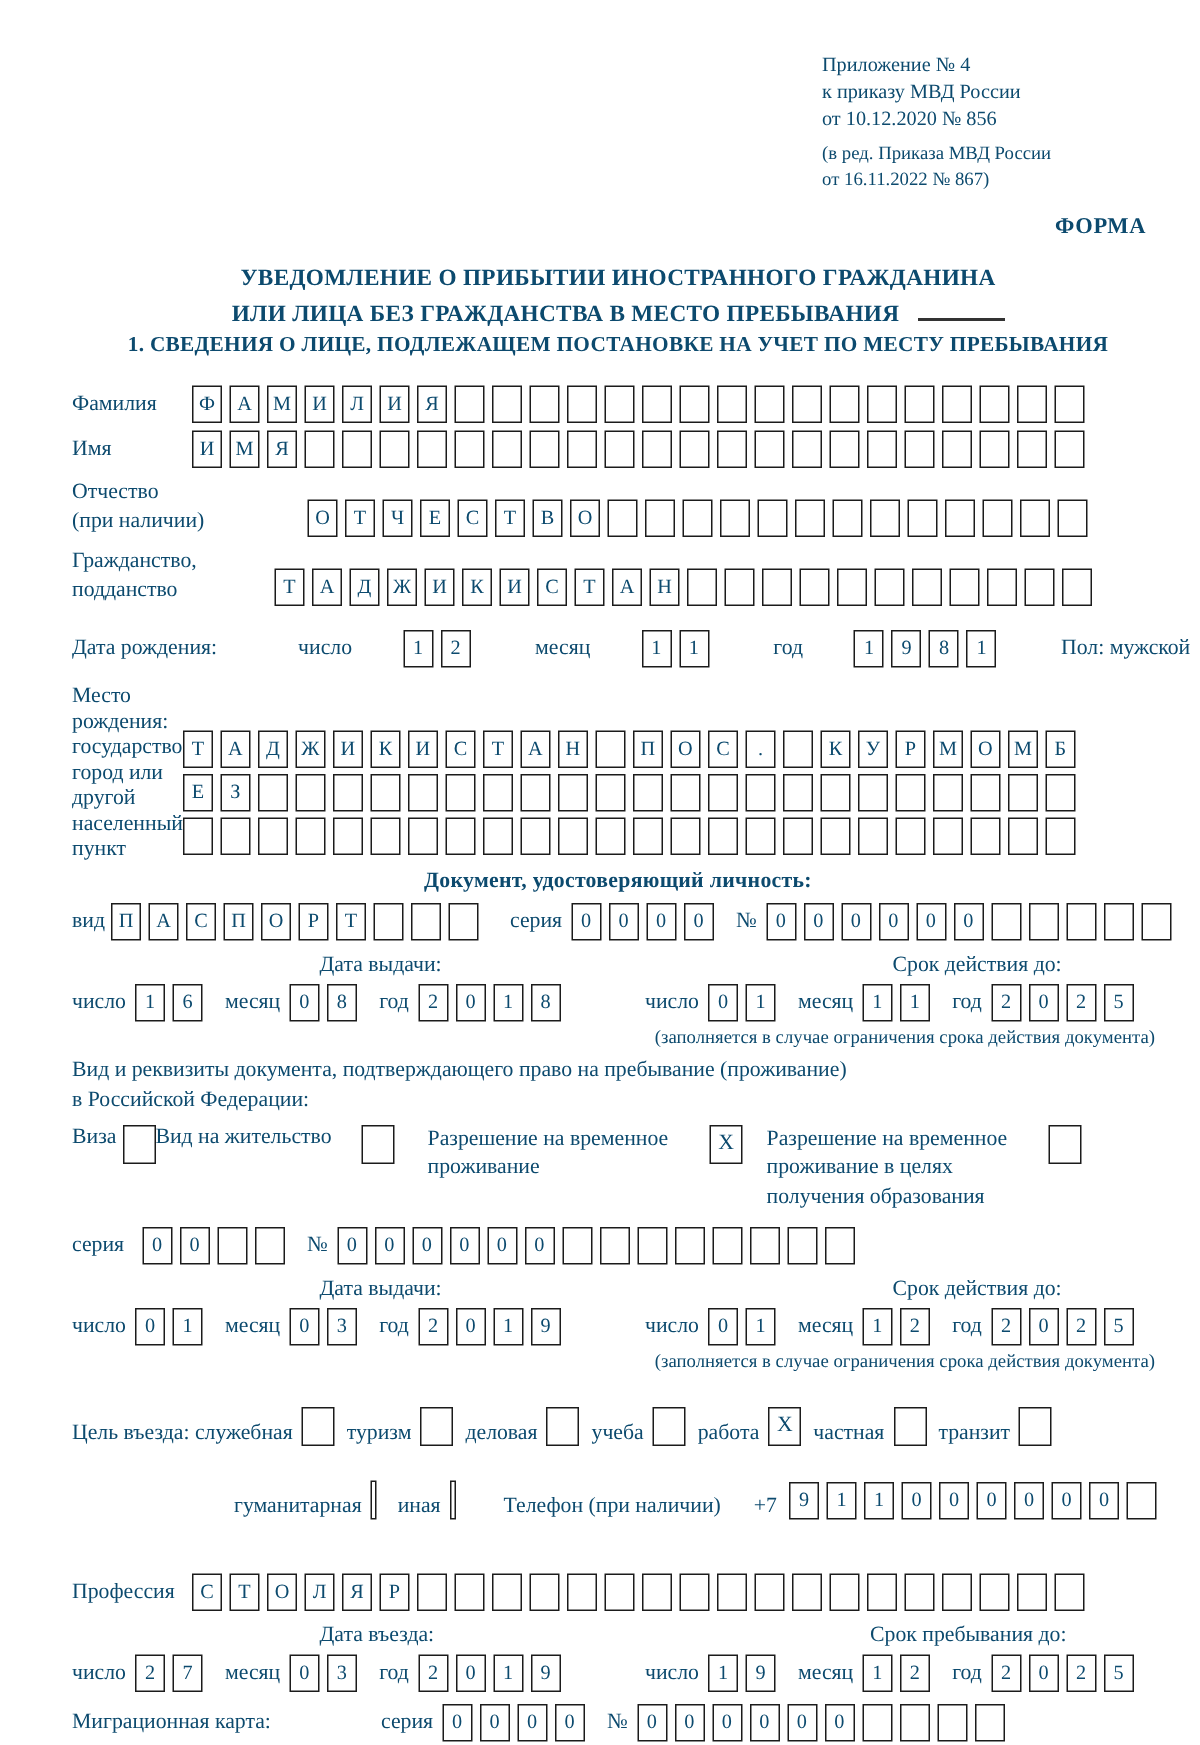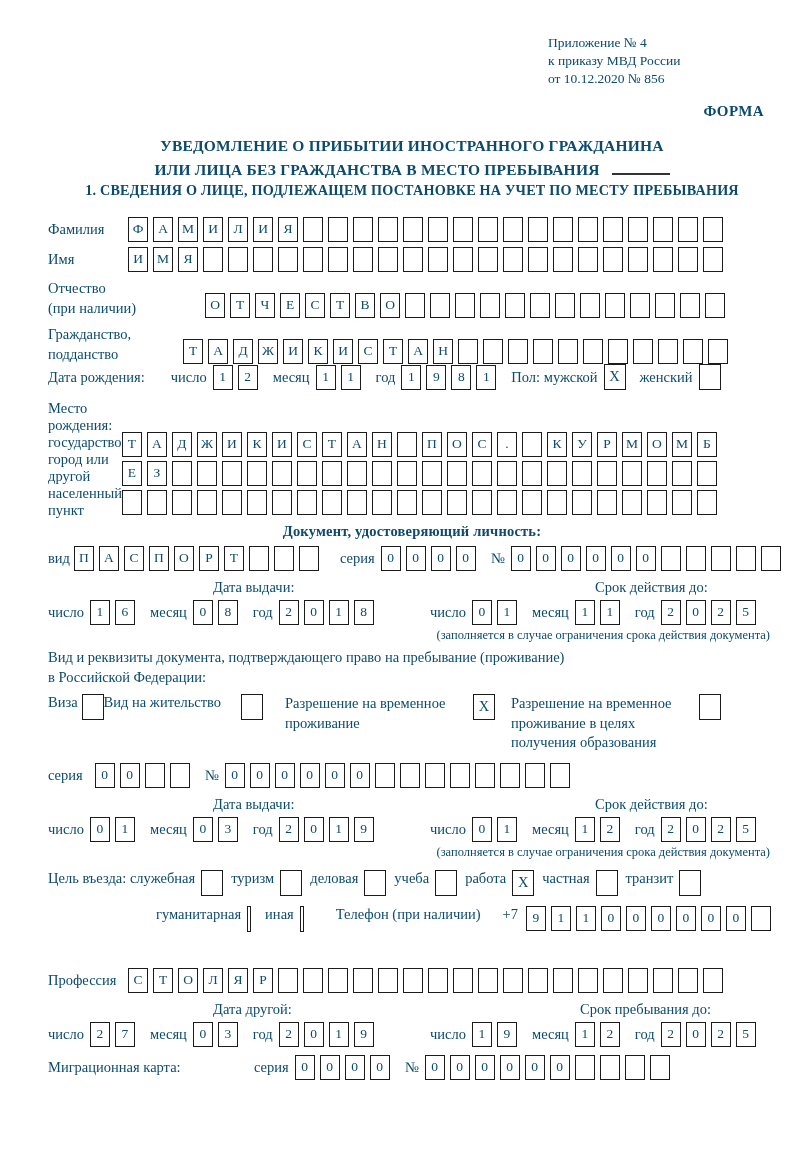--- a/index.html
+++ b/index.html
@@ -39,32 +39,36 @@
   .dg .cells{margin-right:10px;}
   .twocol{display:flex; margin-top:8px;}
   .col-l{width:382px;} .col-r{flex:1;}
   .dhead{padding-left:165px; white-space:nowrap; margin-bottom:4px;}
   .footnote{text-align:right; font-size:12.5px; margin-top:3px; padding-right:6px;}
   
   .visa{display:flex; align-items:flex-start; margin-top:8px;}
   .visa .optblock{width:180px; line-height:19.5px;}
   .visa .box{margin-top:0; flex:none;}
   
-  .purpose{display:flex; align-items:flex-start; margin-top:10px; white-space:nowrap;}
+  .purpose{display:flex; align-items:flex-end; margin-top:23px; white-space:nowrap;}
   .purpose .box{margin:0 8px 0 6px;}
 </style>
 </head>
 <body>
 
 <div class="page">
 
   <div class="hdr">
     <div>Приложение № 4</div>
     <div>к приказу МВД России</div>
     <div>от 10.12.2020 № 856</div>
+    <div class="rev">
+      <div>(в ред. Приказа МВД России</div>
+      <div>от 16.11.2022 № 867)</div>
+    </div>
   </div>
   <div class="forma">ФОРМА</div>
 
   <div class="title">
     <div>УВЕДОМЛЕНИЕ О ПРИБЫТИИ ИНОСТРАННОГО ГРАЖДАНИНА</div>
     <div><span>ИЛИ ЛИЦА БЕЗ ГРАЖДАНСТВА В МЕСТО ПРЕБЫВАНИЯ</span><span class="uline"></span></div>
   </div>
 
   <div class="sec-head">1. СВЕДЕНИЯ О ЛИЦЕ, ПОДЛЕЖАЩЕМ ПОСТАНОВКЕ НА УЧЕТ ПО МЕСТУ ПРЕБЫВАНИЯ</div>
 
@@ -182,21 +186,21 @@
         <span class="cell"></span>
         <span class="cell"></span>
         <span class="cell"></span>
         <span class="cell"></span>
         <span class="cell"></span>
         <span class="cell"></span>
         <span class="cell"></span>
       </span>
   </div>
 
-  <div class="row dg" style="margin-top:0;">
+  <div class="row dg" style="margin-top:16px;gap:28px;">
     <span class="dl" style="margin-right:26px;">Дата рождения:</span>
     <span class="dl">число</span>
     <span class="cells">
         <span class="cell">1</span>
         <span class="cell">2</span>
       </span>
     <span class="dl">месяц</span>
     <span class="cells">
         <span class="cell">1</span>
         <span class="cell">1</span>
@@ -547,21 +551,21 @@
         <span class="cell"></span>
         <span class="cell"></span>
         <span class="cell"></span>
         <span class="cell"></span>
         <span class="cell"></span>
       </span>
   </div>
 
   <div class="twocol">
     <div class="col-l">
-      <div class="dhead">Дата другой:</div>
+      <div class="dhead">Дата въезда:</div>
       <div class="dg">
         <span class="dl">число</span>
         <span class="cells">
             <span class="cell">2</span>
             <span class="cell">7</span>
           </span>
         <span class="dl">месяц</span>
         <span class="cells">
             <span class="cell">0</span>
             <span class="cell">3</span>

